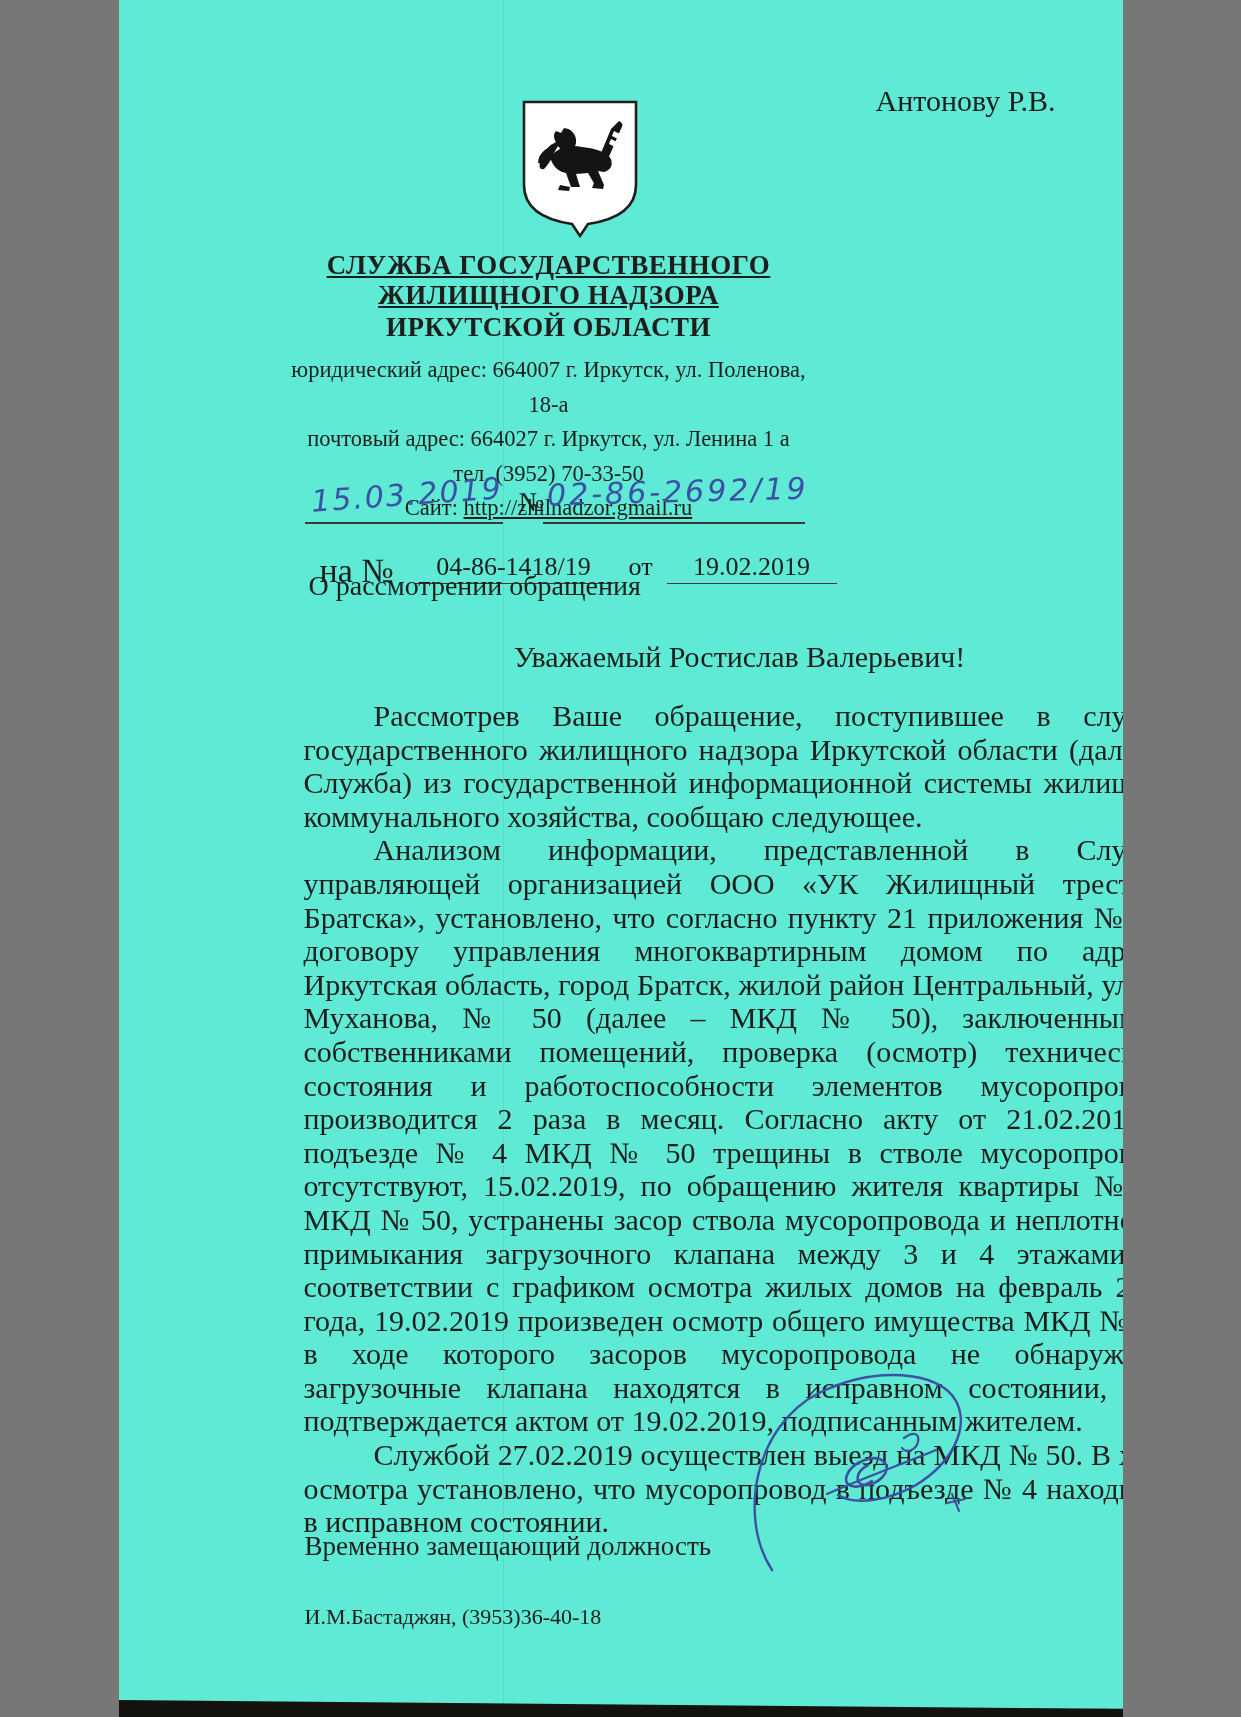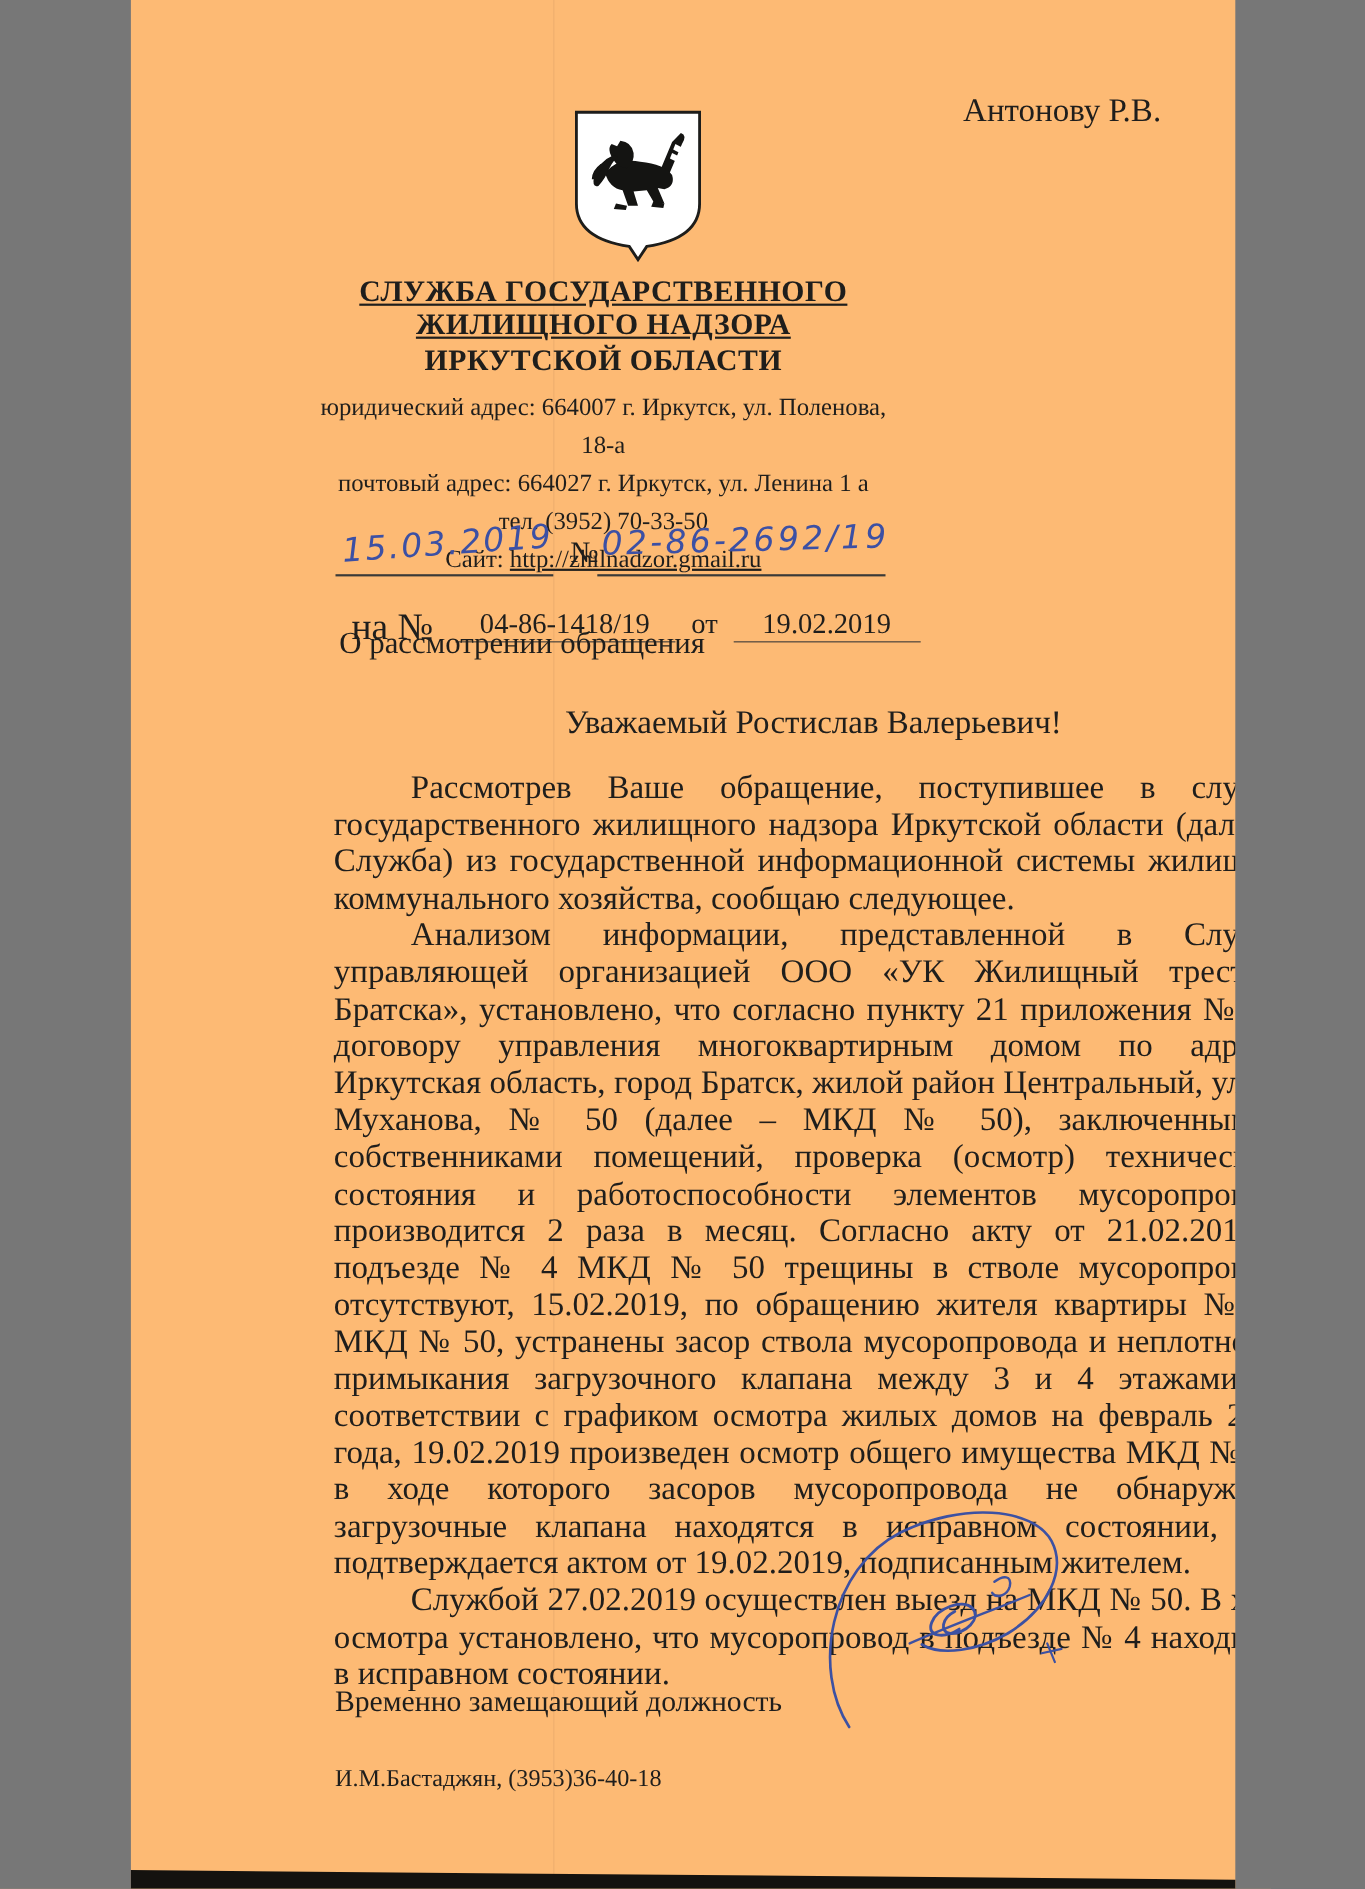--- a/index.html
+++ b/index.html
@@ -1,20 +1,20 @@
 <!DOCTYPE html>
 <html><head>
 <meta charset="utf-8">
 <style>
   html, body { margin: 0; padding: 0; background: #777; }
   .page {
     position: relative;
     width: 1004px; height: 1717px;
     margin: 0 auto;
-    background: #fdba74;
+    background: #5eead4;
     overflow: hidden;
     font-family: "Liberation Serif", "DejaVu Serif", serif;
     color: #1f1e1c;
   }
 
   
   .coat { position: absolute; left: 397px; top: 97px; }
   .recipient-name { position: absolute; left: 757px; top: 84px; font-size: 30px; }
   .recipient-email { position: absolute; left: 742px; top: 143px; font-size: 30px; text-decoration: underline; }
 

